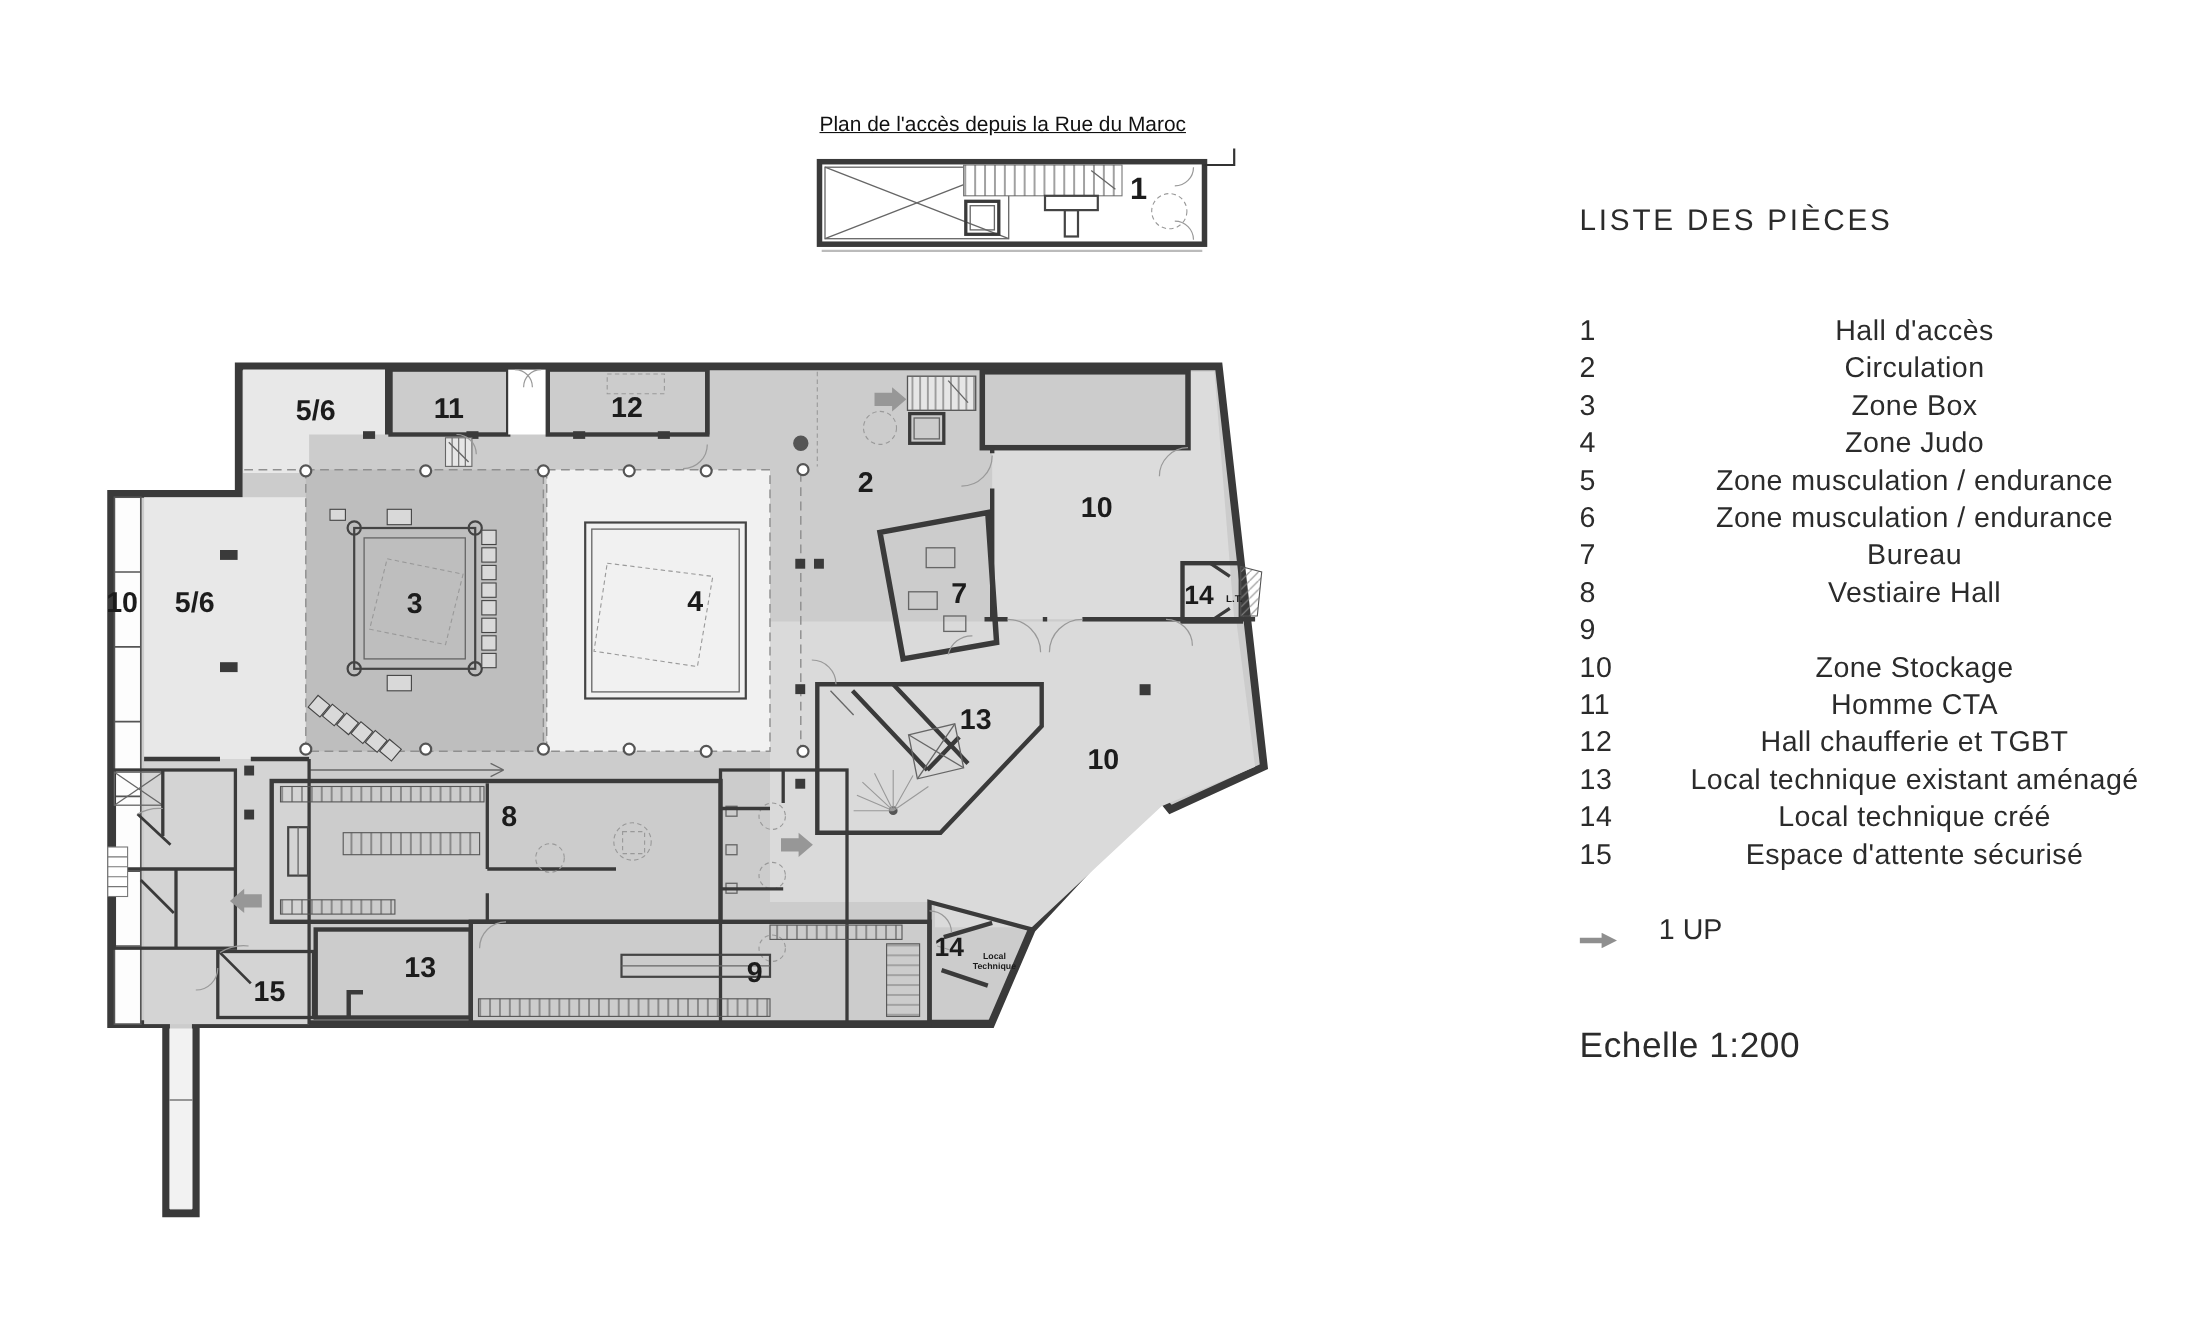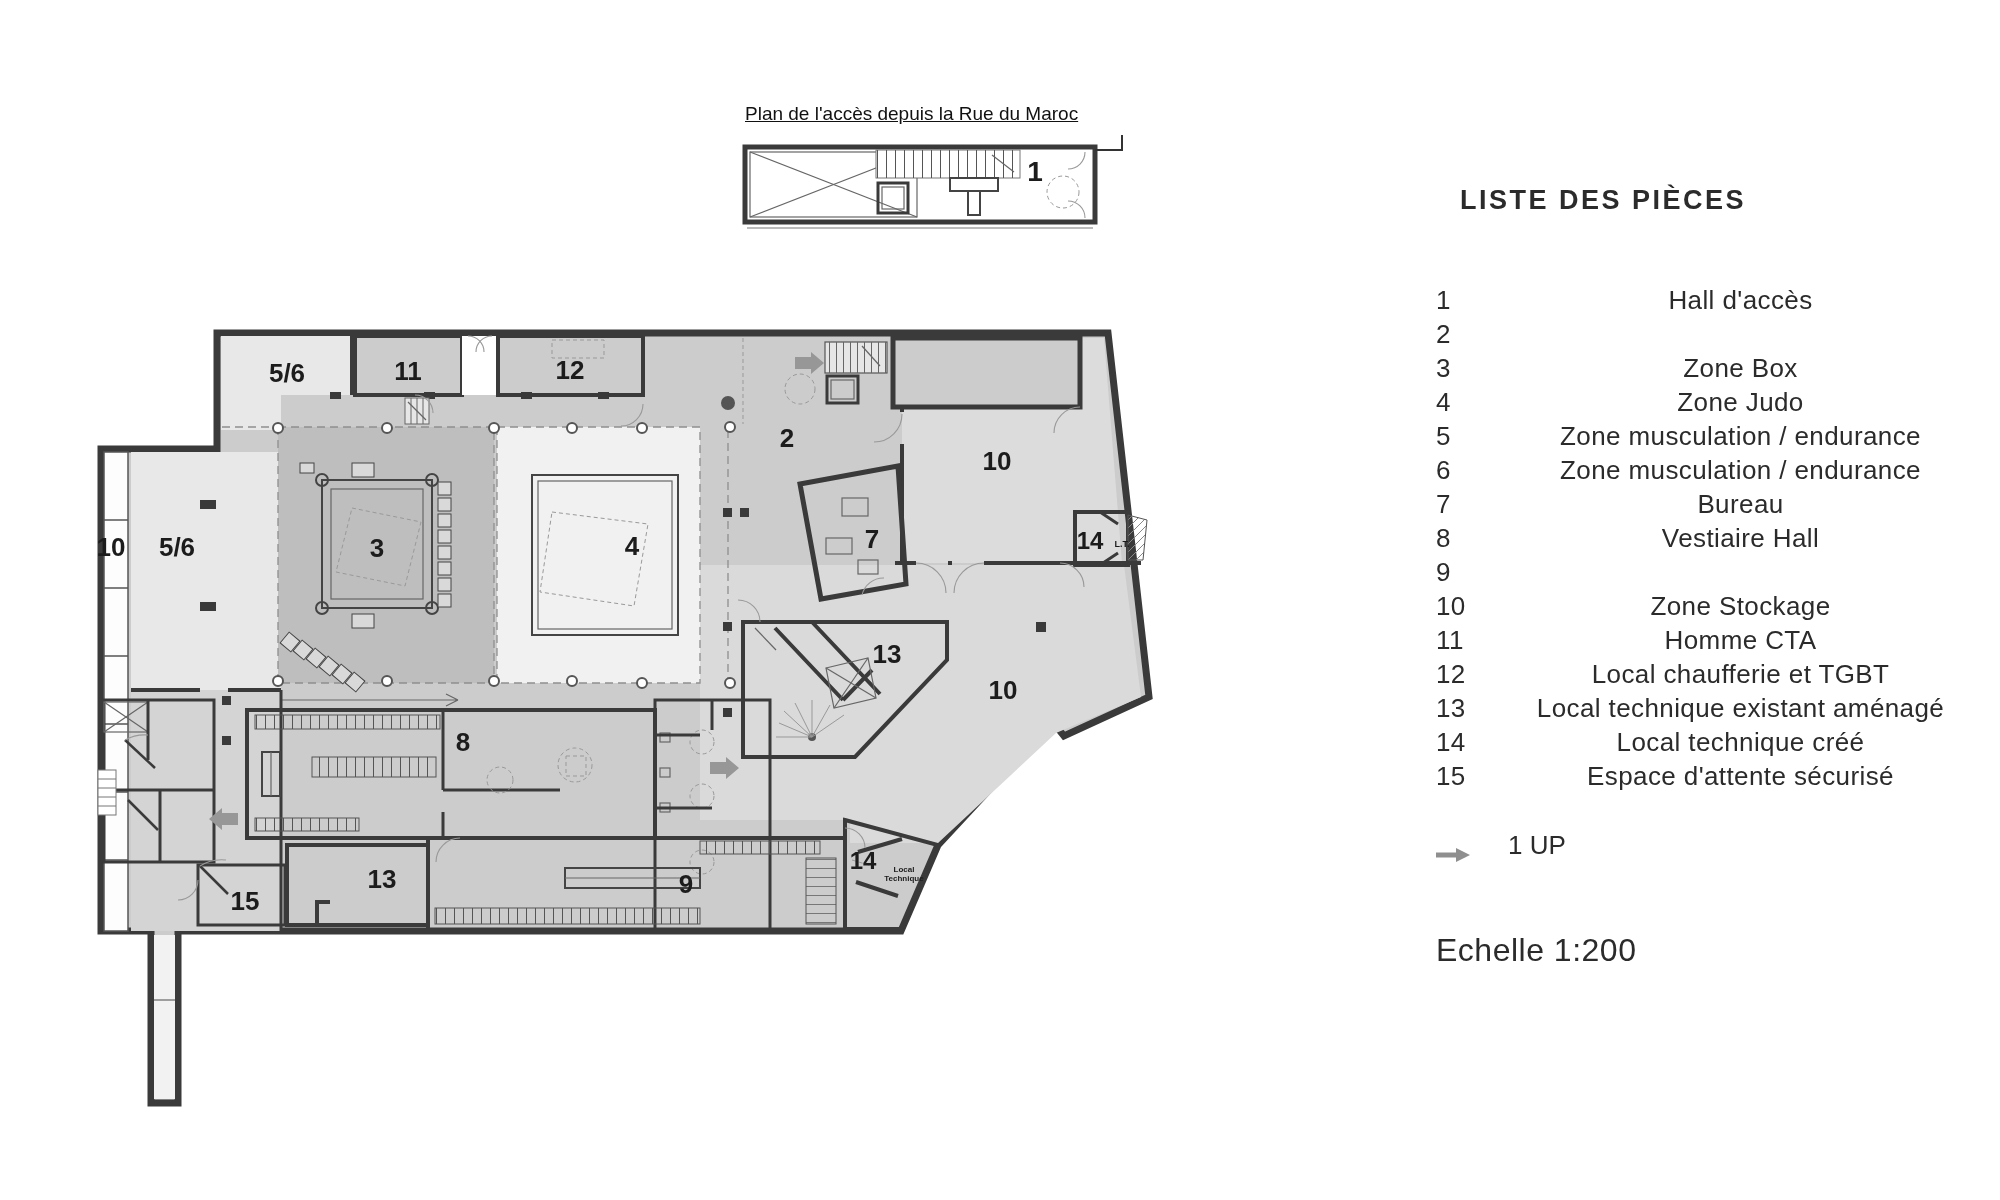--- a/index.html
+++ b/index.html
@@ -4,21 +4,21 @@
 <style>
   html,body{margin:0;padding:0;background:#ffffff;}
   .stage{position:relative;width:2000px;height:1200px;background:#fff;overflow:hidden;
          font-family:"Liberation Sans", sans-serif;}
   
   .access-title{position:absolute;left:745px;top:103px;width:280px;text-align:center;
      font-size:19px;color:#111;text-decoration:underline;white-space:nowrap;}
   
   .legend{position:absolute;left:1436px;top:0;width:540px;color:#2b2b2b;}
   .legend-header{position:absolute;left:0;top:185px;font-size:27px;letter-spacing:2.5px;
-     font-weight:700;color:#2b2b2b;white-space:nowrap;margin-left:24px;}
+     font-weight:400;color:#2b2b2b;white-space:nowrap;}
   .legend-rows{position:absolute;left:0;top:283px;width:540px;}
   .legend-row{display:flex;height:34px;line-height:34px;font-size:26px;letter-spacing:0.4px;}
   .legend-row .num{width:69px;flex:0 0 69px;}
   .legend-row .lab{flex:1;white-space:nowrap;text-align:center;}
   .legend-up{position:absolute;left:0;top:828px;height:34px;line-height:34px;
      font-size:26px;display:flex;align-items:flex-end;}
   .legend-up svg{margin-right:38px;}
   .legend-scale{position:absolute;left:0;top:932px;font-size:32px;letter-spacing:0.5px;}
   
   .w3{stroke:#3a3a3a;stroke-width:3;fill:none}
@@ -351,20 +351,21 @@
 
   <div class="legend">
     <div class="legend-header">LISTE DES PIÈCES</div>
     <div class="legend-rows" id="legend-rows">
         <div class="legend-row">
           <span class="num">1</span>
           <span class="lab">Hall d'accès</span>
         </div>
         <div class="legend-row">
           <span class="num">2</span>
+          <span class="lab">Circulation</span>
         </div>
         <div class="legend-row">
           <span class="num">3</span>
           <span class="lab">Zone Box</span>
         </div>
         <div class="legend-row">
           <span class="num">4</span>
           <span class="lab">Zone Judo</span>
         </div>
         <div class="legend-row">
@@ -389,21 +390,21 @@
         <div class="legend-row">
           <span class="num">10</span>
           <span class="lab">Zone Stockage</span>
         </div>
         <div class="legend-row">
           <span class="num">11</span>
           <span class="lab">Homme CTA</span>
         </div>
         <div class="legend-row">
           <span class="num">12</span>
-          <span class="lab">Local chaufferie et TGBT</span>
+          <span class="lab">Hall chaufferie et TGBT</span>
         </div>
         <div class="legend-row">
           <span class="num">13</span>
           <span class="lab">Local technique existant aménagé</span>
         </div>
         <div class="legend-row">
           <span class="num">14</span>
           <span class="lab">Local technique créé</span>
         </div>
         <div class="legend-row">

